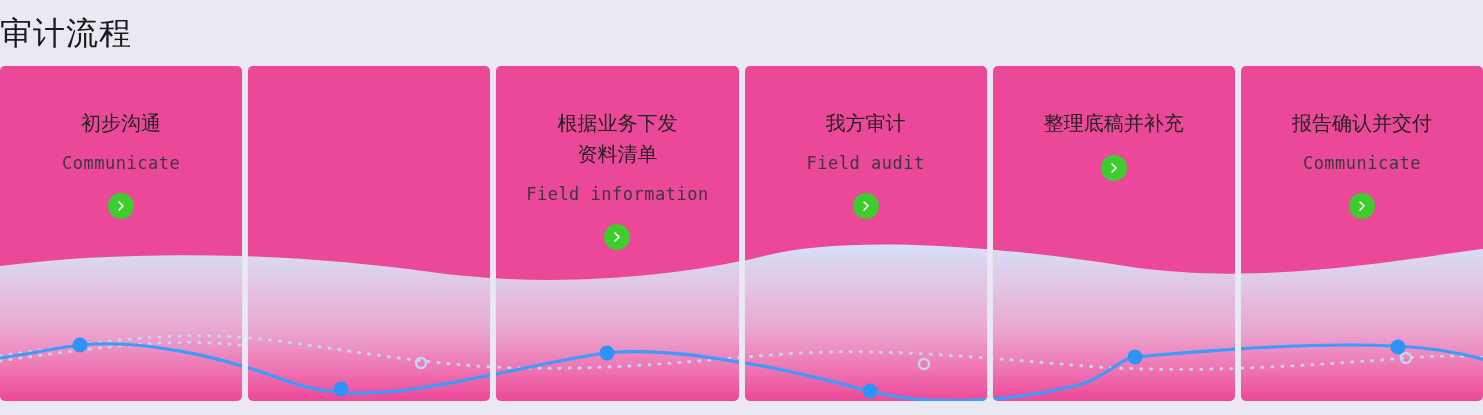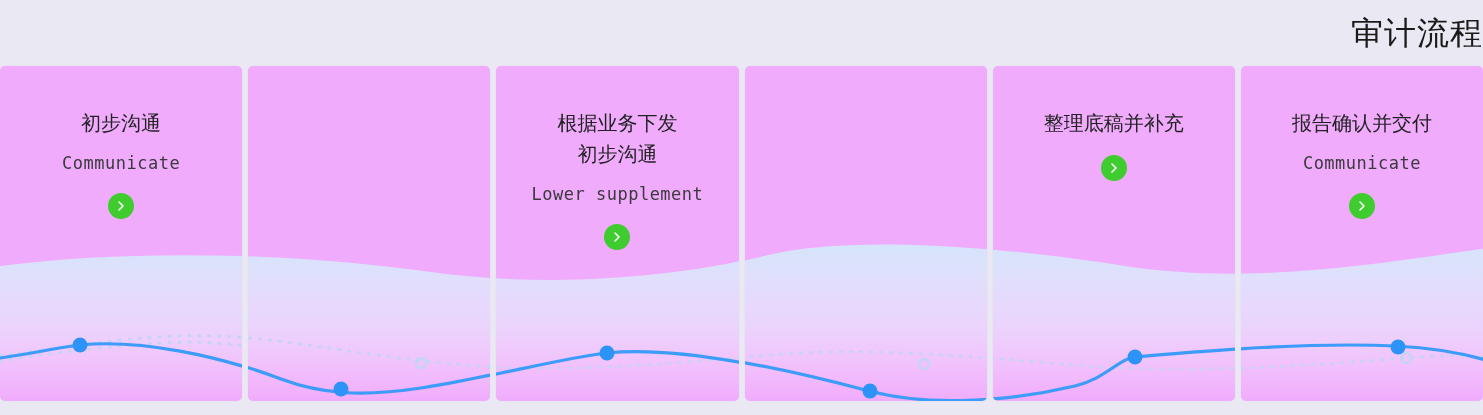--- a/index.html
+++ b/index.html
@@ -21,21 +21,21 @@
     height: 415px;
     background: #eae8f2;
   }
 
   
   #page-title {
     position: absolute;
     top: 12px;
     left: 0;
     width: 1483px;
-    text-align: right;
+    text-align: left;
     font-size: 32px;
     line-height: 42px;
     color: #1a1a1a;
     font-weight: 400;
     letter-spacing: 1px;
     white-space: nowrap;
   }
 
   
   #card-strip {
@@ -44,21 +44,21 @@
     left: 0px;
     width: 1483px;
     height: 335px;
     display: flex;
     gap: 6px;
   }
 
   .step-card {
     position: relative;
     flex: 1 1 0;
-    background: #f0abfc;
+    background: #ec4899;
     border-radius: 5px;
     overflow: hidden;
     box-shadow: 0 0 0 1px rgba(0,0,0,0.015);
   }
 
   .card-inner {
     position: relative;
     z-index: 3;
     padding-top: 42px;
     text-align: center;
@@ -209,22 +209,22 @@
           <circle cx="80" cy="279" r="7.5" fill="#2d93f7"></circle>
           <circle cx="340" cy="323" r="7.5" fill="#2d93f7"></circle>
           <circle cx="605" cy="287" r="7.5" fill="#2d93f7"></circle>
           <circle cx="866" cy="325" r="7.5" fill="#2d93f7"></circle>
           <circle cx="1130" cy="291" r="7.5" fill="#2d93f7"></circle>
           <circle cx="1392" cy="281" r="7.5" fill="#2d93f7"></circle>
         </svg>
       </div>
       <div class="card-inner">
         <div class="step-cn">根据业务下发
-初步沟通</div>
-        <div class="step-en">Lower supplement</div>
+资料清单</div>
+        <div class="step-en">Field information</div>
         <div class="arrow-btn" style="background: rgb(63, 204, 46);">
           <span>
             <svg width="14" height="14" viewBox="0 0 14 14">
               <path d="M5 3 L9 7 L5 11" fill="none" stroke="#ffffff" stroke-width="1.6" stroke-linecap="round" stroke-linejoin="round"></path>
             </svg>
           </span>
         </div>
       </div>
     </div>
 
@@ -244,20 +244,31 @@
           <circle cx="920" cy="298" r="5" fill="none" stroke="#c3d4f5" stroke-width="2.5"></circle>
           <circle cx="1400" cy="292" r="5" fill="none" stroke="#c3d4f5" stroke-width="2.5"></circle>
           <path d="M0,292 C 30,288 55,282 80,279 C 140,273 220,290 280,313 C 320,328 360,331 420,322 C 490,311 560,292 605,287 C 680,279 790,305 865,325 C 930,342 1010,334 1070,320 C 1100,313 1115,292 1130,291 C 1200,285 1300,276 1390,280 C 1430,282 1460,288 1483,295" fill="none" stroke="#3d9bfa" stroke-width="3.2" stroke-linecap="round"></path>
           <circle cx="80" cy="279" r="7.5" fill="#2d93f7"></circle>
           <circle cx="340" cy="323" r="7.5" fill="#2d93f7"></circle>
           <circle cx="605" cy="287" r="7.5" fill="#2d93f7"></circle>
           <circle cx="866" cy="325" r="7.5" fill="#2d93f7"></circle>
           <circle cx="1130" cy="291" r="7.5" fill="#2d93f7"></circle>
           <circle cx="1392" cy="281" r="7.5" fill="#2d93f7"></circle>
         </svg>
+      </div>
+      <div class="card-inner">
+        <div class="step-cn">我方审计</div>
+        <div class="step-en">Field audit</div>
+        <div class="arrow-btn" style="background: rgb(63, 204, 46);">
+          <span>
+            <svg width="14" height="14" viewBox="0 0 14 14">
+              <path d="M5 3 L9 7 L5 11" fill="none" stroke="#ffffff" stroke-width="1.6" stroke-linecap="round" stroke-linejoin="round"></path>
+            </svg>
+          </span>
+        </div>
       </div>
     </div>
 
     <div class="step-card">
       <div class="wave-clip">
         <svg class="wave-layer" viewBox="0 0 1483 335" preserveAspectRatio="none" style="left:-988px;">
           <defs>
             <linearGradient id="wgrad5" x1="0" y1="0" x2="0" y2="1">
               <stop offset="0%" stop-color="#d4e8fb" stop-opacity="0.95"></stop>
               <stop offset="55%" stop-color="#e8f3fd" stop-opacity="0.55"></stop>

